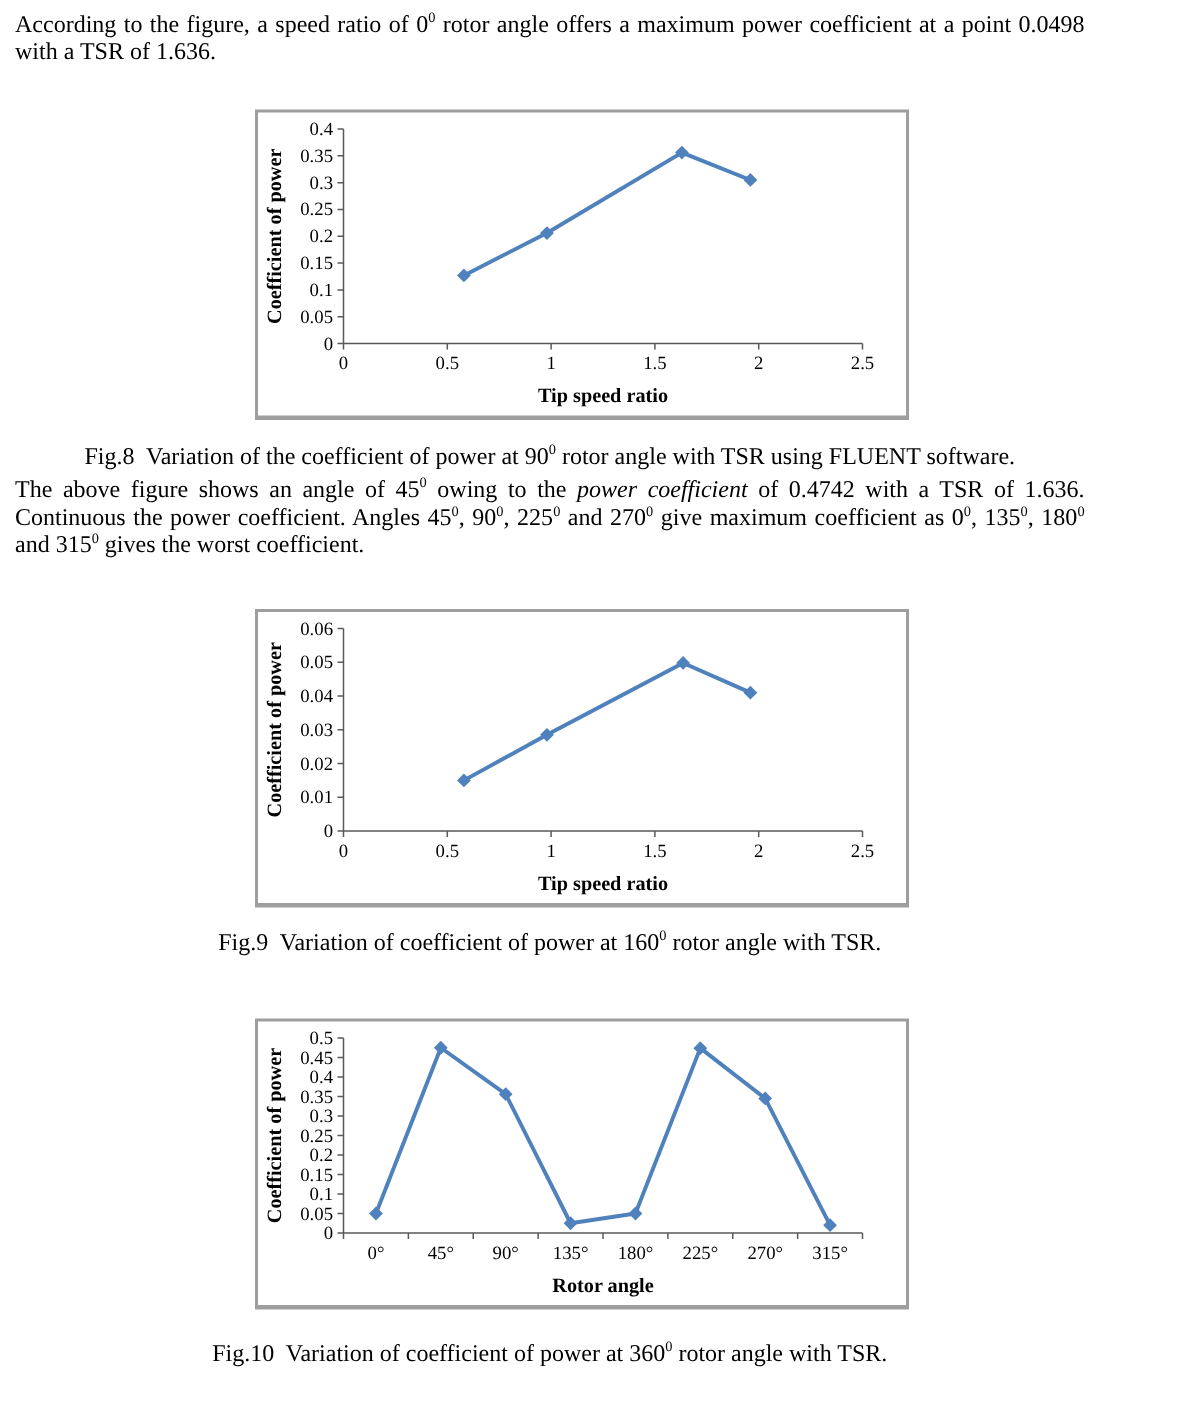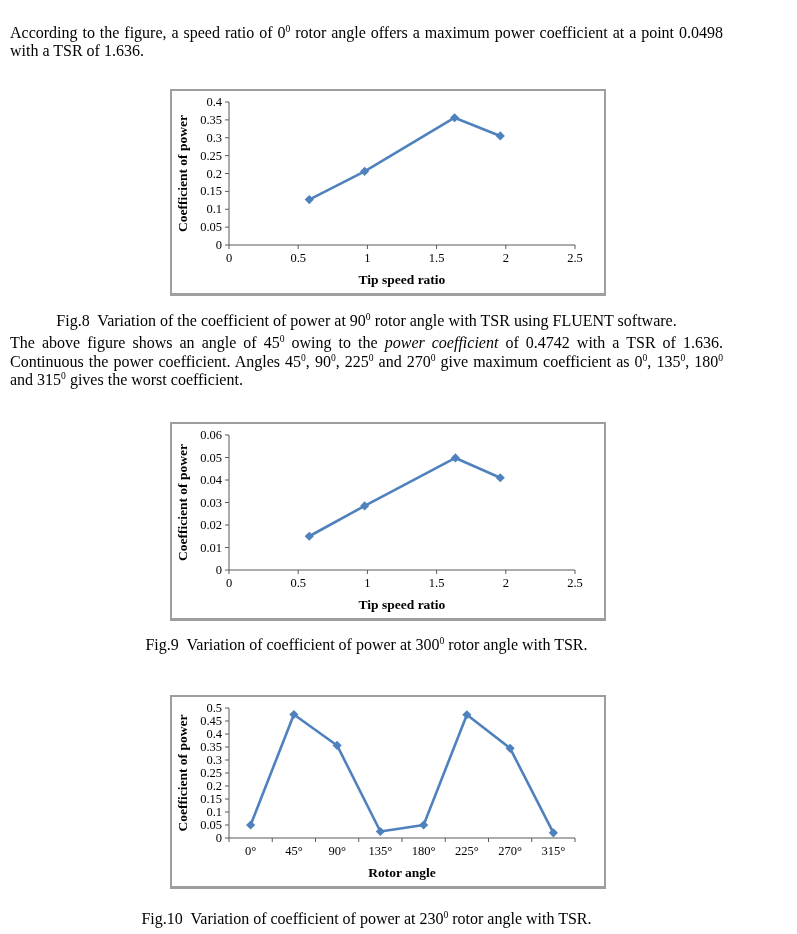--- a/index.html
+++ b/index.html
@@ -11,21 +11,21 @@
     width: 797px;
     height: 934px;
     font-family: "Liberation Serif", serif;
     color: #000000;
     overflow: hidden;
   }
   .page {
     box-sizing: border-box;
     width: 735px;
     height: 934px;
-    padding: 24px 12px 0 10px;
+    padding: 8px 12px 0 10px;
   }
   .para {
     margin: 0;
     font-size: 16px;
     line-height: 1.15;
     text-align: justify;
   }
   .para sup, .caption sup {
     font-size: 60%;
     line-height: 0;
@@ -143,21 +143,21 @@
         <polyline points="137.272,112.25 192.632,81.875 283.4224,33.95 328.264,53.75" fill="none" stroke="#4f81bd" stroke-width="2.6" stroke-linejoin="round" stroke-linecap="round"></polyline>
         <polygon points="137.272,107.65 141.87199999999999,112.25 137.272,116.85 132.672,112.25" fill="#4f81bd"></polygon>
         <polygon points="192.632,77.275 197.232,81.875 192.632,86.475 188.032,81.875" fill="#4f81bd"></polygon>
         <polygon points="283.4224,29.35 288.0224,33.95 283.4224,38.550000000000004 278.82239999999996,33.95" fill="#4f81bd"></polygon>
         <polygon points="328.264,49.15 332.86400000000003,53.75 328.264,58.35 323.664,53.75" fill="#4f81bd"></polygon>
         <text x="230" y="185" text-anchor="middle" font-size="13.5" font-weight="bold" fill="#000">Tip speed ratio</text>
         <text x="15" y="78.5" text-anchor="middle" font-size="13.5" font-weight="bold" fill="#000" transform="rotate(-90 15 78.5)">Coefficient of power</text>
       </svg>
     </div>
 
-  <p class="caption cap9"><span>Fig.9  Variation of coefficient of power at 300</span><sup>0</sup><span> rotor angle with TSR.</span></p>
+  <p class="caption cap9"><span>Fig.9  Variation of coefficient of power at 160</span><sup>0</sup><span> rotor angle with TSR.</span></p>
 
   <div class="chart-box box3" style="border-color: rgb(158, 158, 158);">
       <svg width="432" height="189" viewBox="0 0 432 189">
         <line x1="57" y1="11" x2="57" y2="141" stroke="#595959" stroke-width="1"></line>
         <line x1="57" y1="141" x2="403" y2="141" stroke="#595959" stroke-width="1"></line>
         <line x1="53" y1="141" x2="57" y2="141" stroke="#595959"></line>
         <text x="50" y="145" text-anchor="end" font-size="12.5" fill="#000">0</text>
         <line x1="53" y1="128" x2="57" y2="128" stroke="#595959"></line>
         <text x="50" y="132" text-anchor="end" font-size="12.5" fill="#000">0.05</text>
         <line x1="53" y1="115" x2="57" y2="115" stroke="#595959"></line>
@@ -202,15 +202,15 @@
         <polygon points="208.375,129.9 212.975,134.5 208.375,139.1 203.775,134.5" fill="#4f81bd"></polygon>
         <polygon points="251.625,123.4 256.225,128 251.625,132.6 247.025,128" fill="#4f81bd"></polygon>
         <polygon points="294.875,13.160000000000005 299.475,17.760000000000005 294.875,22.360000000000007 290.275,17.760000000000005" fill="#4f81bd"></polygon>
         <polygon points="338.125,46.70000000000001 342.725,51.30000000000001 338.125,55.90000000000001 333.525,51.30000000000001" fill="#4f81bd"></polygon>
         <polygon points="381.375,131.20000000000002 385.975,135.8 381.375,140.4 376.775,135.8" fill="#4f81bd"></polygon>
         <text x="230" y="180" text-anchor="middle" font-size="13.5" font-weight="bold" fill="#000">Rotor angle</text>
         <text x="15" y="76" text-anchor="middle" font-size="13.5" font-weight="bold" fill="#000" transform="rotate(-90 15 76)">Coefficient of power</text>
       </svg>
     </div>
 
-  <p class="caption cap10"><span>Fig.10  Variation of coefficient of power at 230</span><sup>0</sup><span> rotor angle with TSR.</span></p>
+  <p class="caption cap10"><span>Fig.10  Variation of coefficient of power at 360</span><sup>0</sup><span> rotor angle with TSR.</span></p>
 
 </div>
 
 </body></html>

